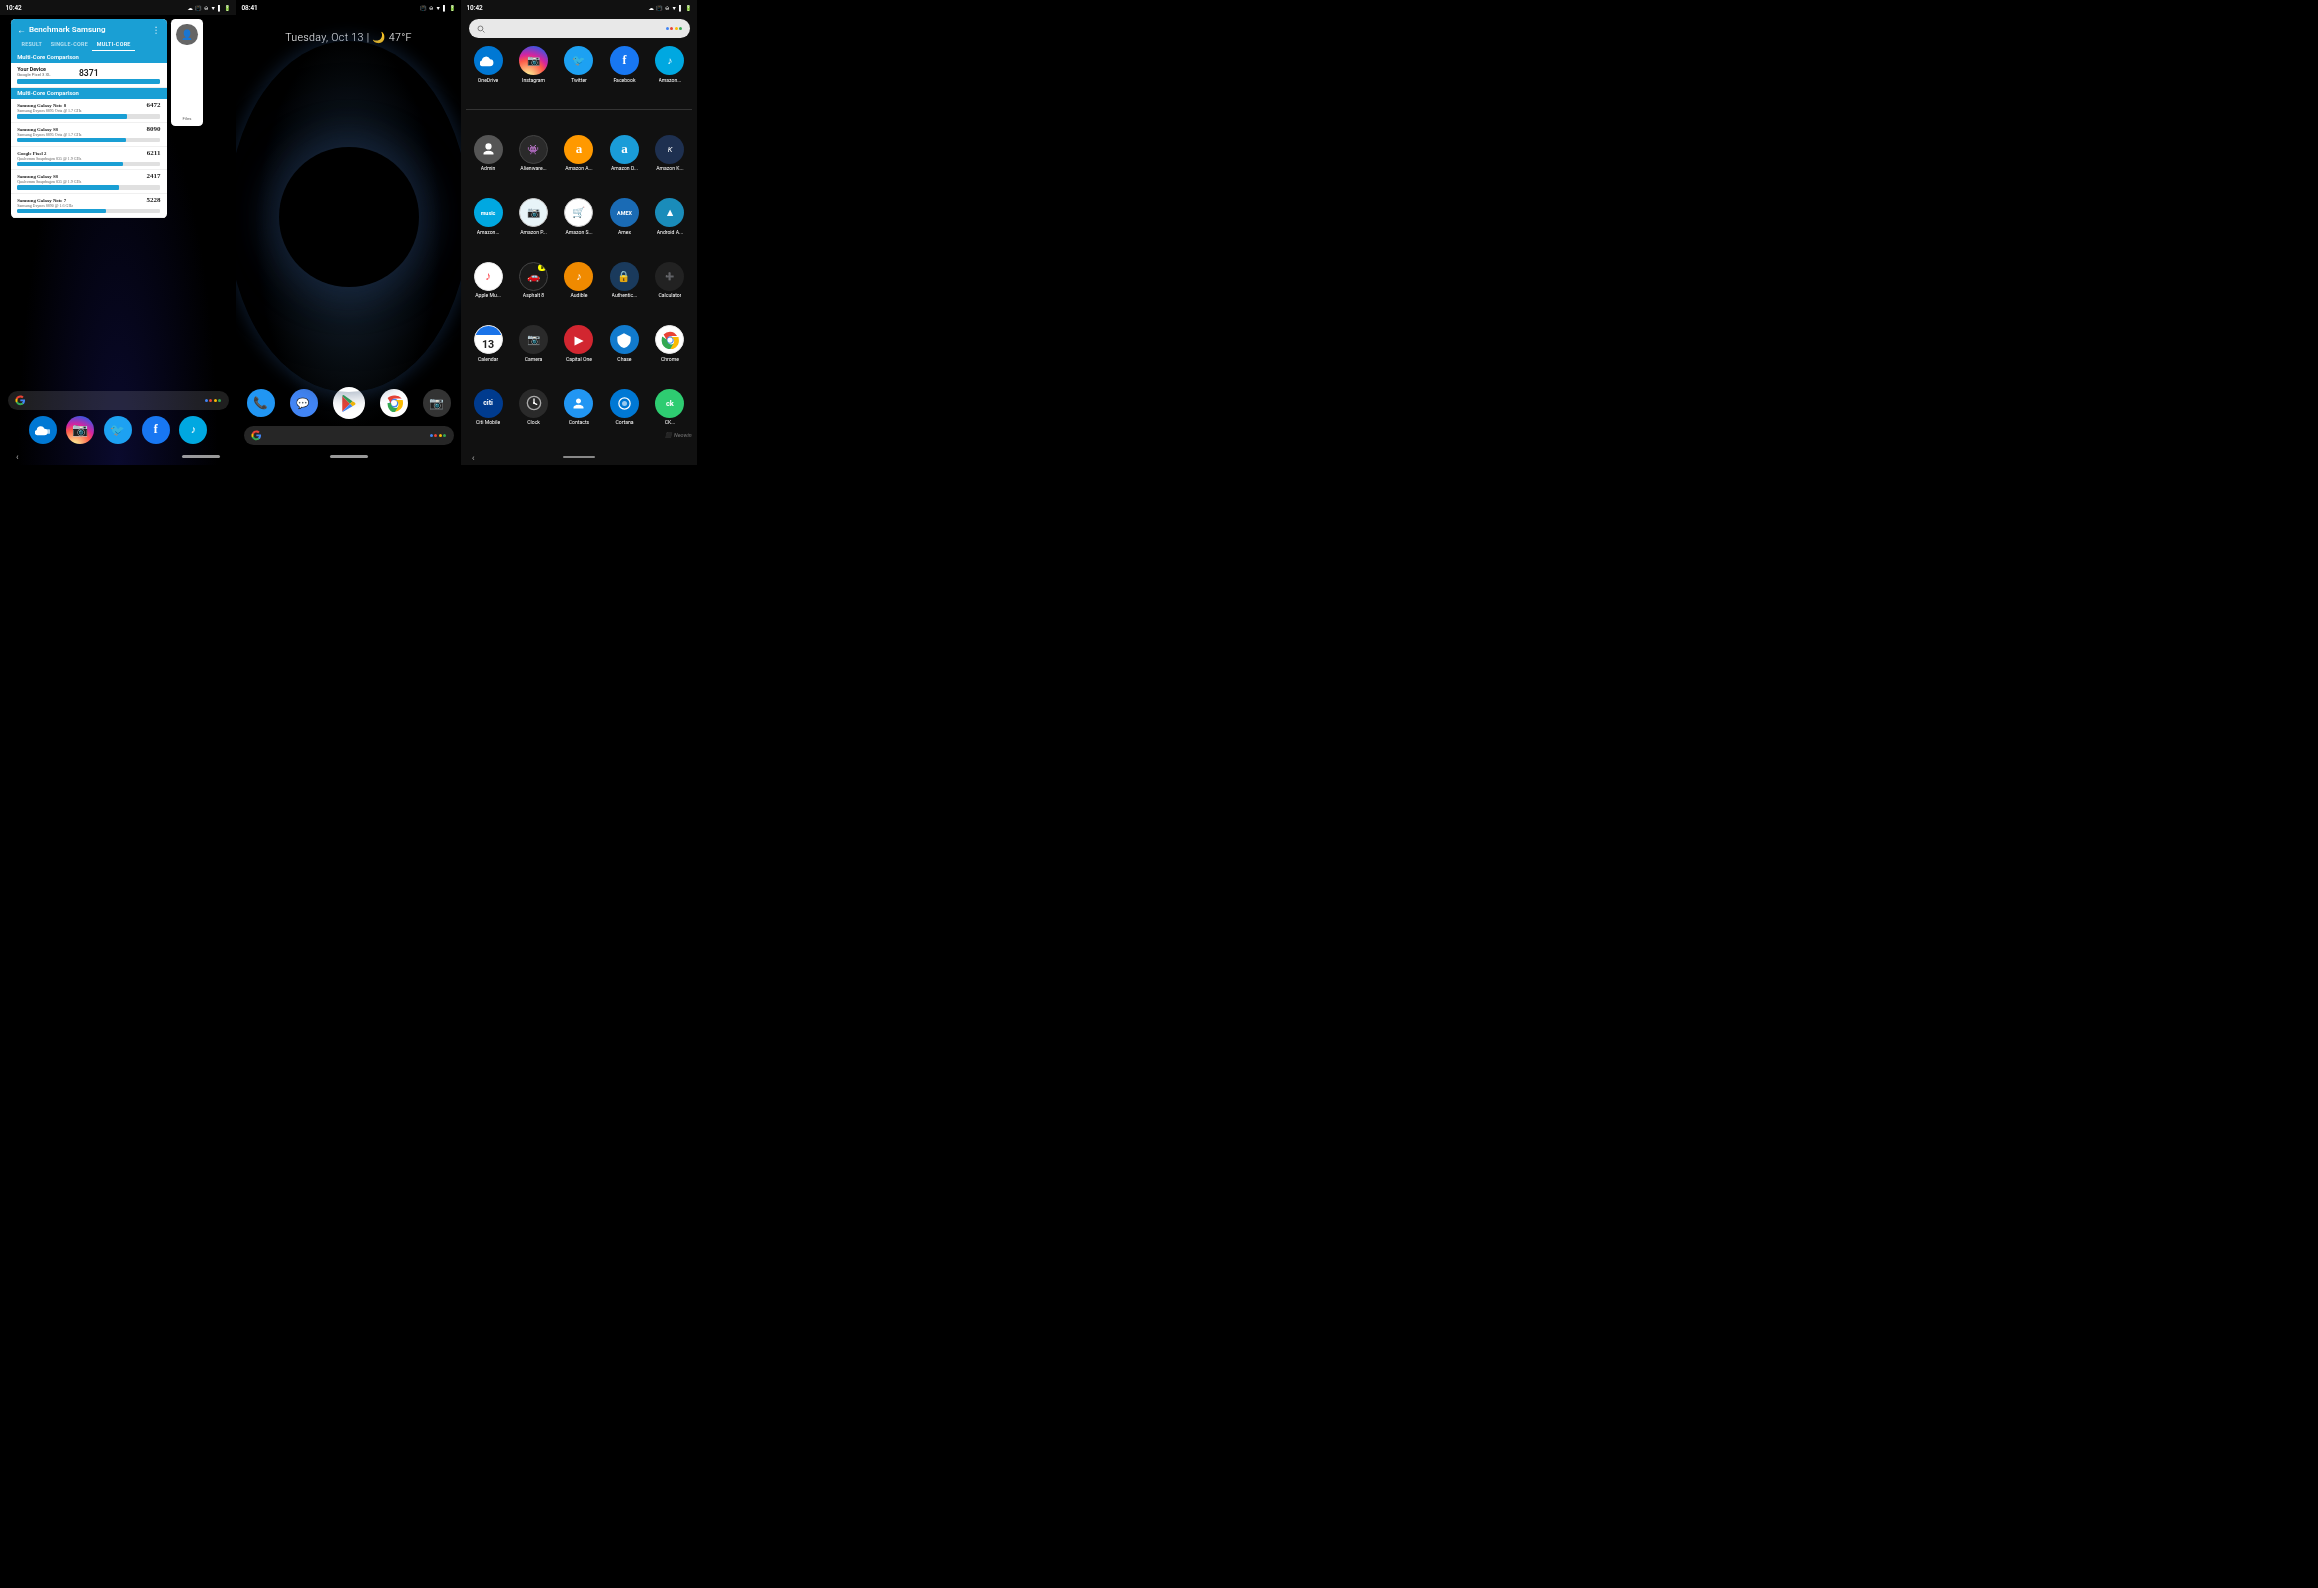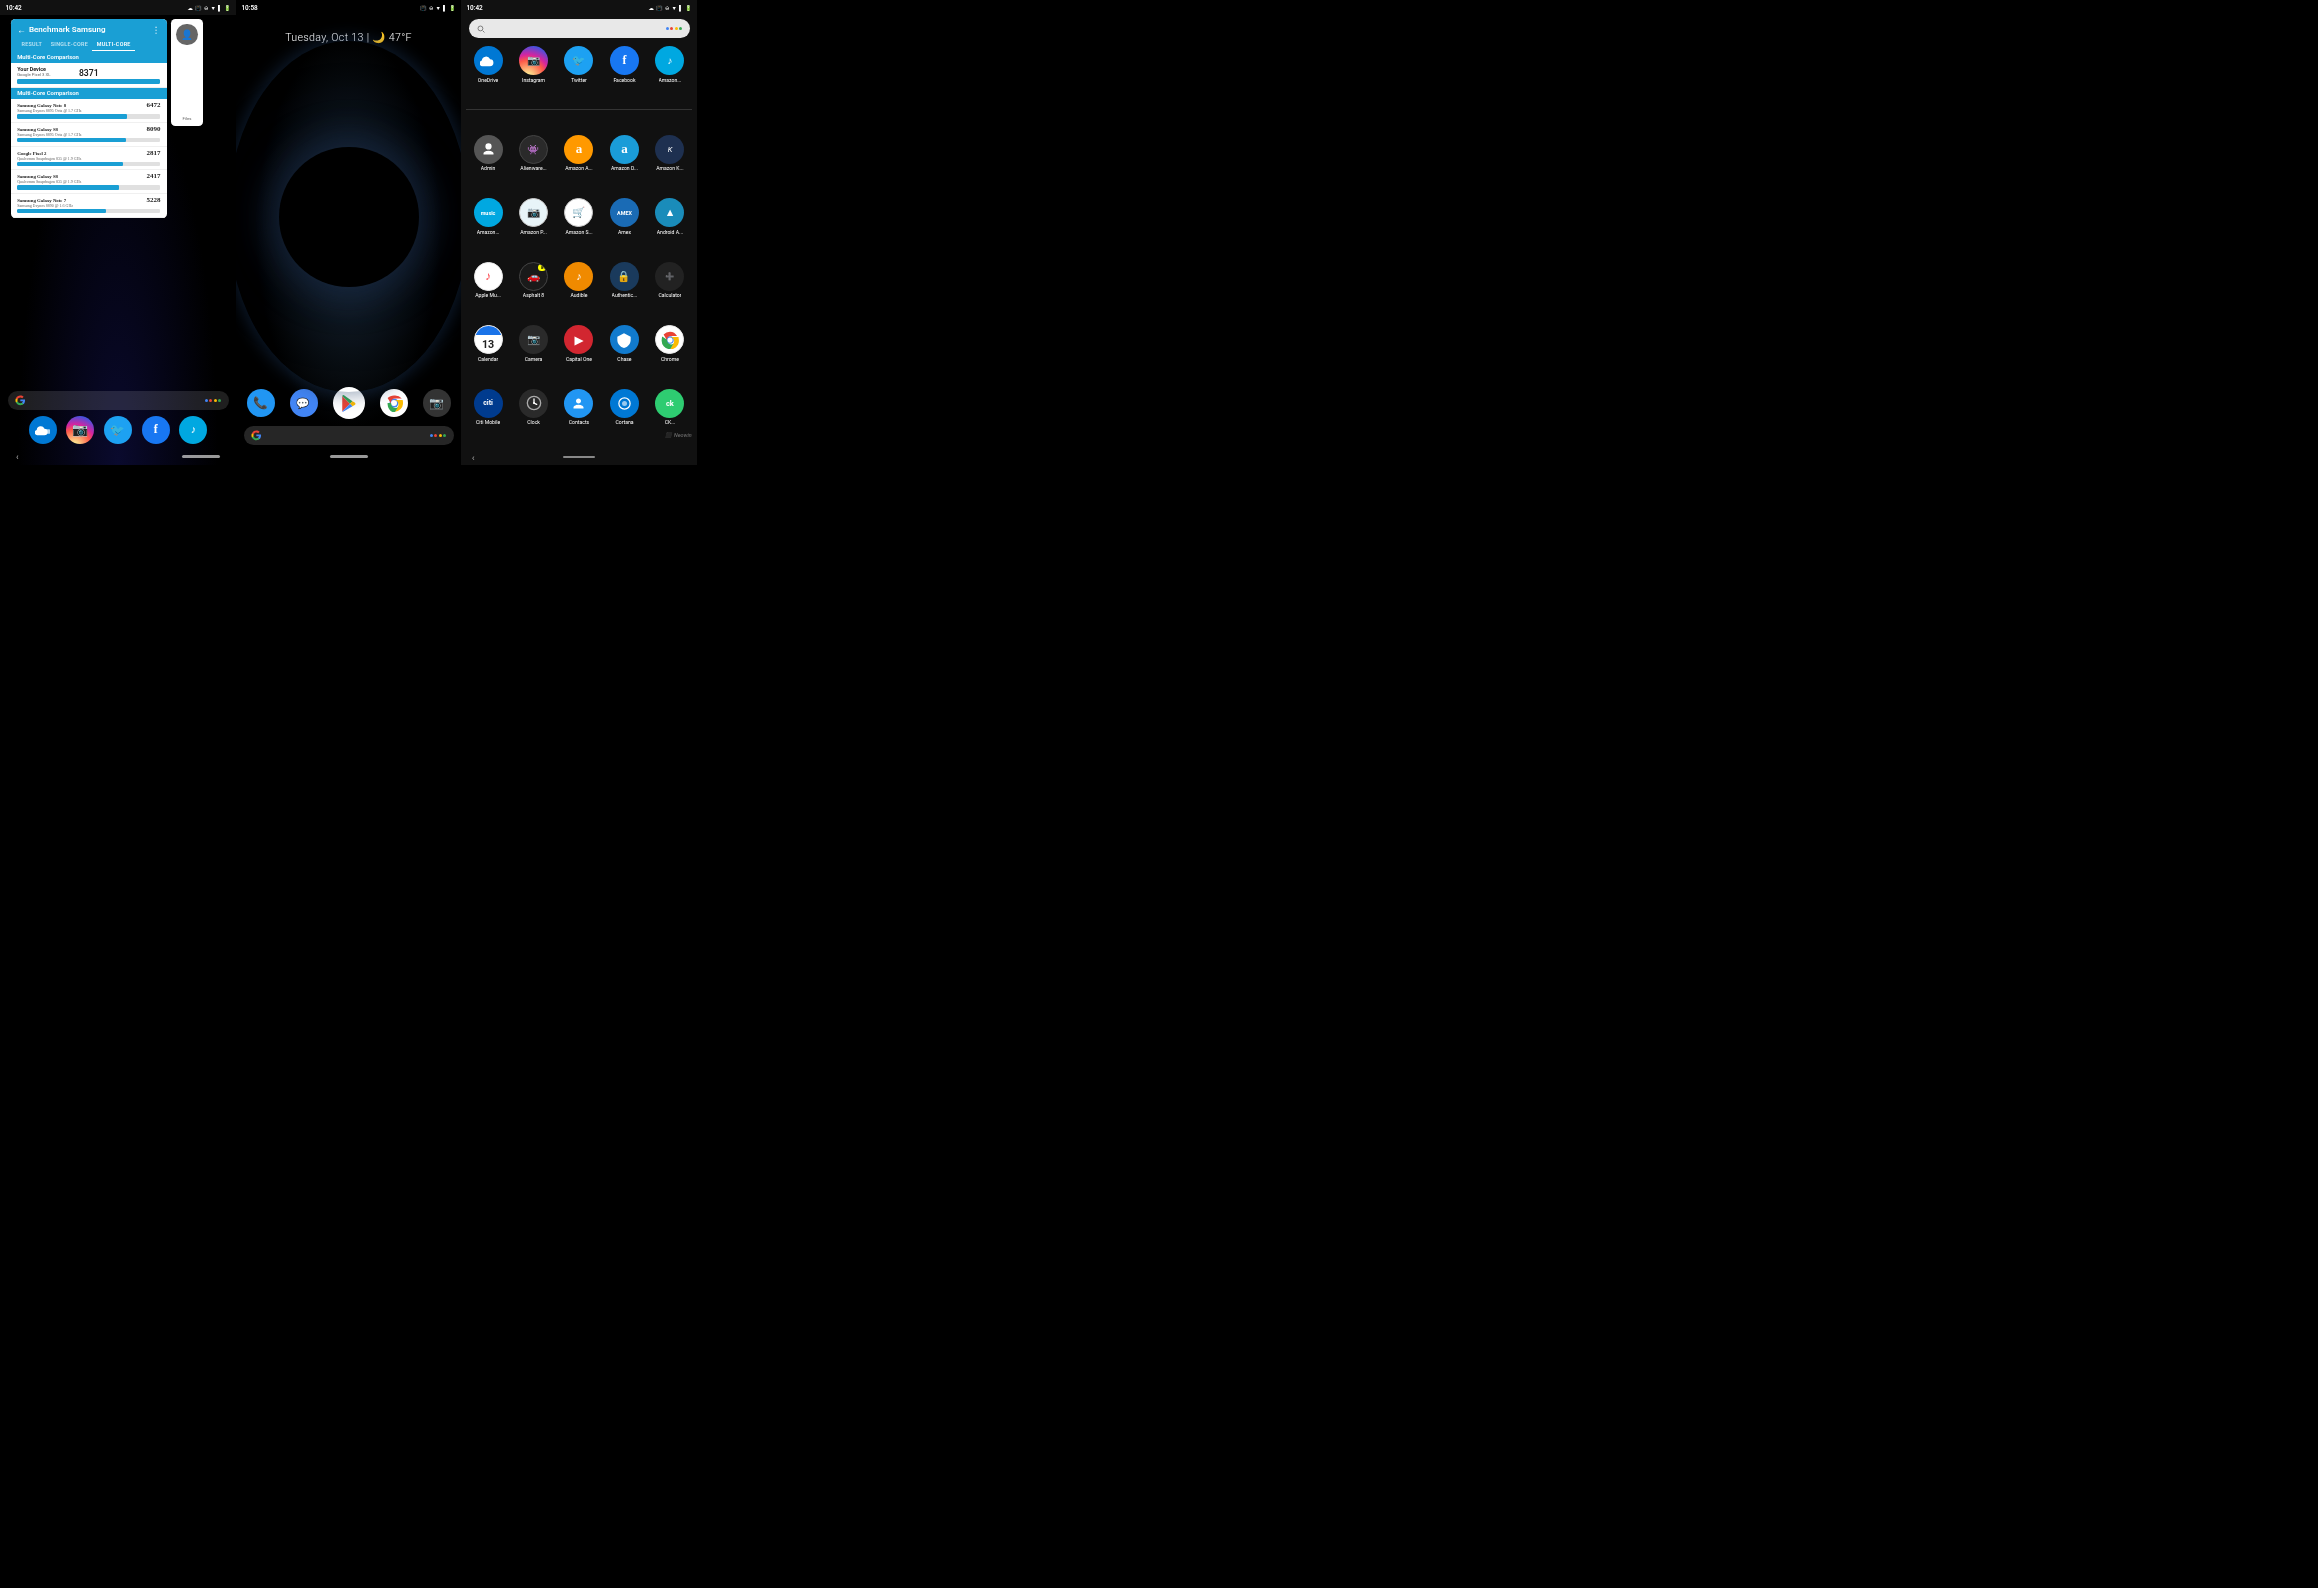--- a/index.html
+++ b/index.html
@@ -552,21 +552,21 @@
             <div class="bench-bar-wrap">
                 <div class="bench-bar" style="width:76%"></div>
               </div>
           </div>
           <div class="bench-compare-row">
             <div class="bench-compare-top">
               <div>
                 <div class="bench-compare-name">Google Pixel 2</div>
                 <div class="bench-compare-sub">Qualcomm Snapdragon 835 @ 1.9 GHz</div>
               </div>
-              <div class="bench-compare-score">2817</div>
+              <div class="bench-compare-score">6211</div>
             </div>
             <div class="bench-bar-wrap">
                 <div class="bench-bar" style="width:74%"></div>
               </div>
           </div>
           <div class="bench-compare-row">
             <div class="bench-compare-top">
               <div>
                 <div class="bench-compare-name">Samsung Galaxy S8</div>
                 <div class="bench-compare-sub">Qualcomm Snapdragon 835 @ 1.9 GHz</div>
@@ -649,21 +649,21 @@
       <div style="width:16px"></div>
     </div>
   </div>
 </div>
 
 <div class="panel panel-2">
   <div class="panel-2-bg"></div>
   <div class="panel-2-content">
 
     <div class="status-bar" style="background:transparent;">
-      <span class="time">10:58</span>
+      <span class="time">08:41</span>
       <div class="status-icons">
         <span>📳</span>
         <span>⊖</span>
         <span>▼</span>
         <span>▌</span>
         <span>🔋</span>
       </div>
     </div>
 
     <div class="home-date-weather">Tuesday, Oct 13  |  🌙  47°F</div>

